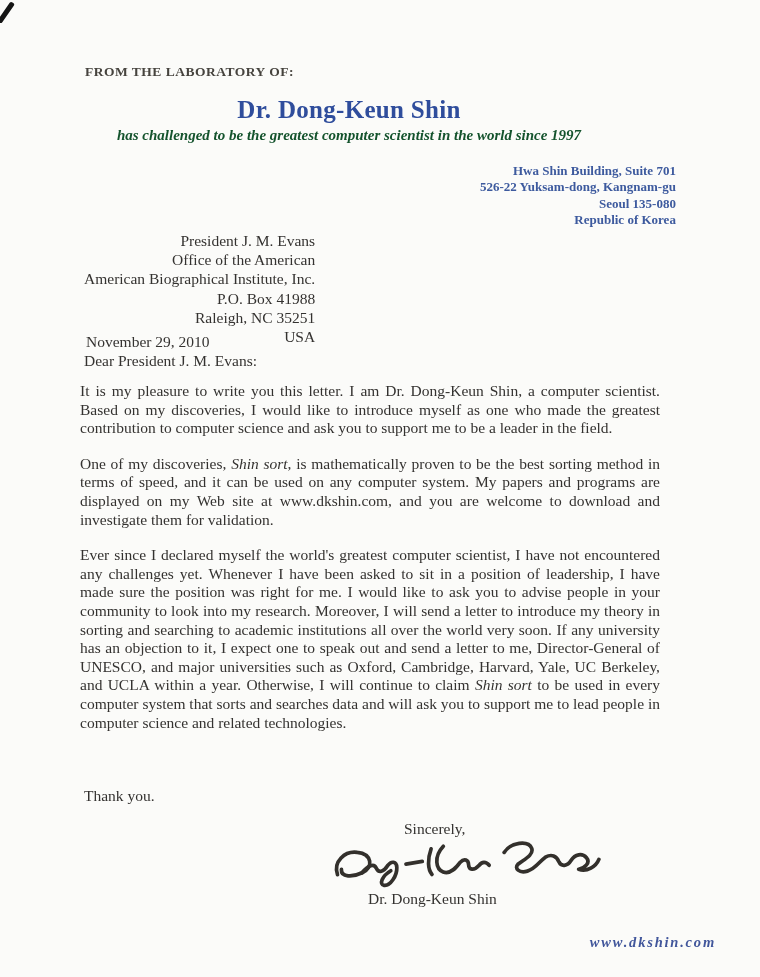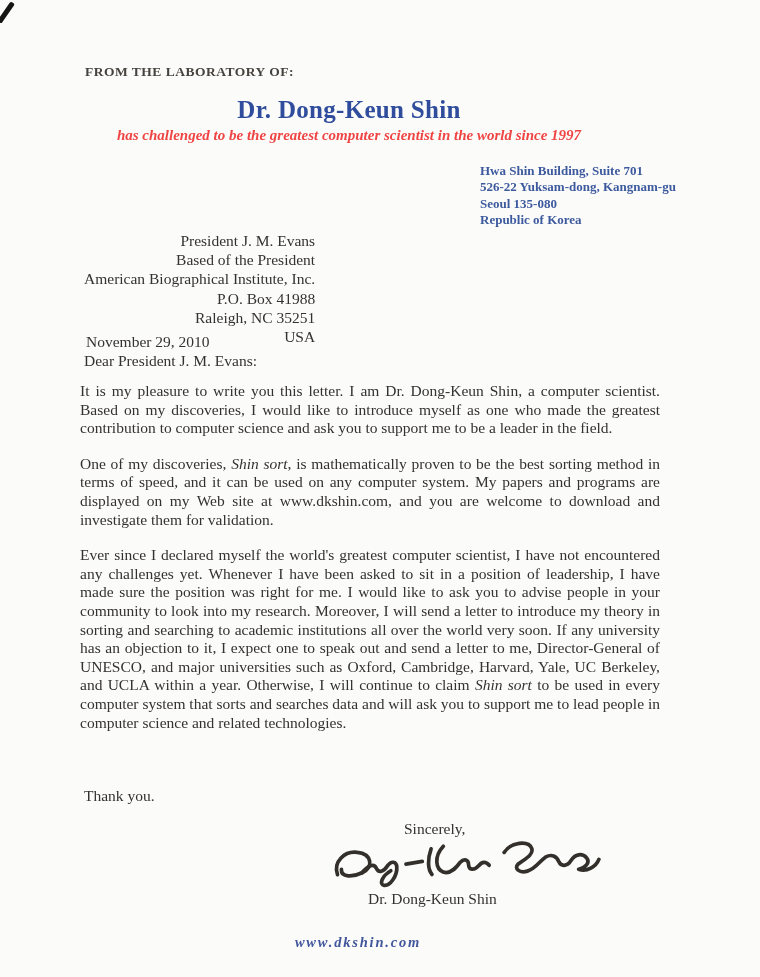--- a/index.html
+++ b/index.html
@@ -32,27 +32,28 @@
     text-align: center;
   }
   .head-name {
     font-size: 25px; font-weight: bold;
     color: var(--title-blue, #2f4d9c);
     letter-spacing: 0.3px;
   }
   .head-tagline {
     margin-top: 3px;
     font-size: 15px; font-style: italic; font-weight: bold;
-    color: #ef4444;
+    color: #14532d;
   }
 
   .sender-address {
     position: absolute; left: 480px; top: 163px;
     font-size: 13px; font-weight: bold; line-height: 16.3px;
     color: var(--address-blue, #3d5a9e);
+    text-align: right;
   }
 
   .recipient {
     position: absolute; left: 84px; top: 231px;
     font-size: 15.5px; line-height: 19.2px; text-align: right;
   }
 
   .date {
     position: absolute; left: 86px; top: 333px; width: 589px;
     font-size: 15.5px;
@@ -82,21 +83,21 @@
   }
   .signature path {
     fill: none; stroke: #33302c;
     stroke-width: 3.6; stroke-linecap: round; stroke-linejoin: round;
   }
 
   .signed-name { position: absolute; left: 368px; top: 890px; font-size: 15.5px; }
 
   .footer-url {
     position: absolute; left: 0; top: 934px; width: 716px;
-    text-align: center;
+    text-align: right;
     font-size: 14.5px; font-weight: bold; font-style: italic;
     letter-spacing: 1.8px;
     color: var(--footer-blue, #41569b);
   }
 </style>
 </head>
 <body style="color: rgb(52, 50, 48);">
 
 <div class="page">
 
@@ -111,21 +112,21 @@
 
   <div class="sender-address">
       <div>Hwa Shin Building, Suite 701</div>
       <div>526-22 Yuksam-dong, Kangnam-gu</div>
       <div>Seoul 135-080</div>
       <div>Republic of Korea</div>
     </div>
 
   <div class="recipient">
       <div>President J. M. Evans</div>
-      <div>Based of the President</div>
+      <div>Office of the American</div>
       <div>American Biographical Institute, Inc.</div>
       <div>P.O. Box 41988</div>
       <div>Raleigh, NC 35251</div>
       <div>USA</div>
     </div>
 
   <div class="date">November 29, 2010</div>
 
   <div class="salutation">Dear President J. M. Evans:</div>
 

